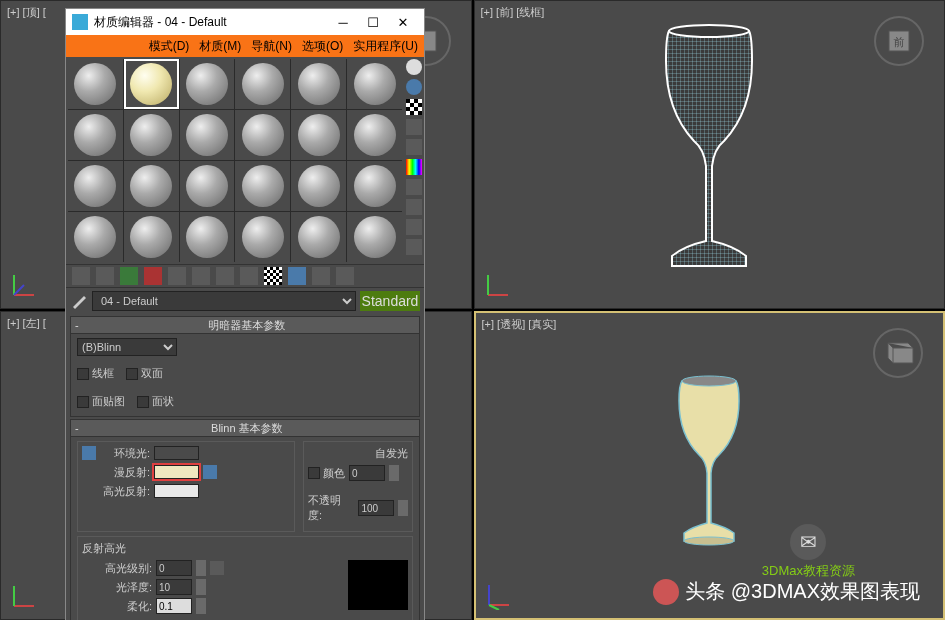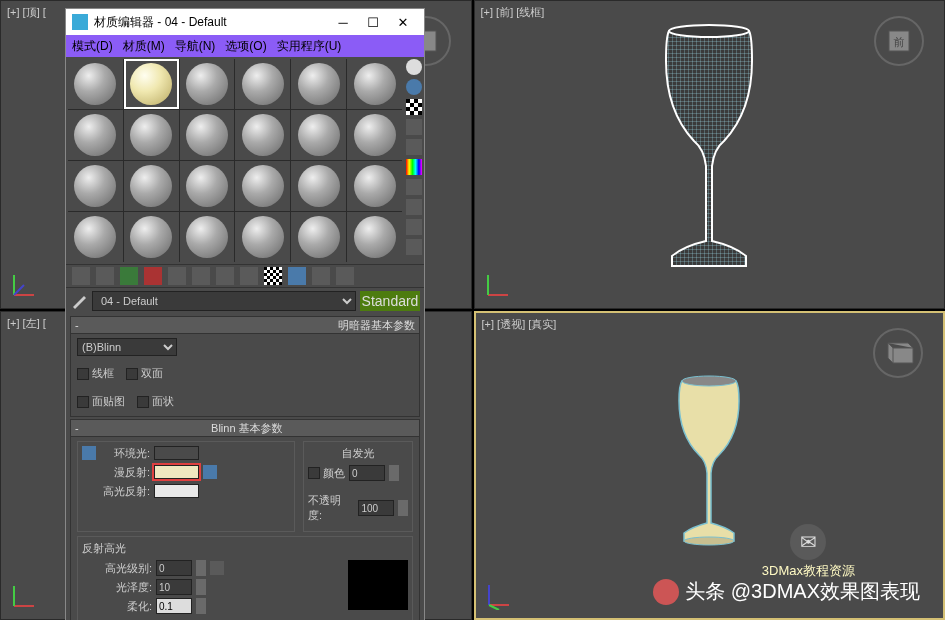--- a/index.html
+++ b/index.html
@@ -14,21 +14,21 @@
     
     .wine-glass-wire { position: absolute; top: 20px; left: 50%; transform: translateX(-50%); }
     .wine-glass-solid { position: absolute; top: 60px; left: 50%; transform: translateX(-50%); }
     
     .mat-editor { position: absolute; top: 8px; left: 65px; width: 360px; background: #4a4a4a; border: 1px solid #888; z-index: 10; }
     .mat-titlebar { background: #fff; height: 26px; display: flex; align-items: center; padding: 0 6px; }
     .mat-titlebar-icon { width: 16px; height: 16px; background: #3aaad8; margin-right: 6px; }
     .mat-title { flex: 1; font-size: 12px; color: #000; }
     .win-btns { display: flex; }
     .win-btn { width: 30px; height: 20px; display: flex; align-items: center; justify-content: center; font-size: 13px; color: #000; cursor: pointer; }
-    .mat-menubar { background: #8b5cf6; height: 22px; display: flex; align-items: center; padding: 0 6px; gap: 10px; font-size: 12px; color: #000; }
+    .mat-menubar { background: #f97316; height: 22px; display: flex; align-items: center; padding: 0 6px; gap: 10px; font-size: 12px; color: #000; justify-content: flex-end; }
     .mat-menu-item { cursor: pointer; }
     
     .mat-body { display: flex; background: #4a4a4a; }
     .mat-samples { flex: 1; padding: 2px; }
     .sample-grid { display: grid; grid-template-columns: repeat(6, 1fr); grid-template-rows: repeat(4, 50px); gap: 1px; background: #2a2a2a; }
     .sample-slot { background: #4a4a4a; display: flex; align-items: center; justify-content: center; position: relative; }
     .sample-sphere { width: 42px; height: 42px; border-radius: 50%; background: radial-gradient(circle at 35% 30%, #eee 0%, #aaa 40%, #666 100%); }
     .sample-sphere.yellow { background: radial-gradient(circle at 35% 30%, #fffef0 0%, #f0e8b0 40%, #b8a860 100%); }
     .sample-slot.selected { outline: 2px solid #fff; outline-offset: -2px; }
     
@@ -52,40 +52,40 @@
     
     .shader-row { display: flex; align-items: flex-start; gap: 10px; margin-bottom: 3px; flex-direction: column; }
     .shader-select { width: 100px; height: 18px; background: #3a3a3a; color: #ccc; border: 1px solid #222; font-size: 11px; }
     .checkbox-group { display: flex; gap: 12px; }
     .cb-label { display: flex; align-items: center; gap: 3px; font-size: 11px; color: #ccc; }
     .cb { width: 12px; height: 12px; background: #3a3a3a; border: 1px solid #222; }
     
     .blinn-row { display: flex; gap: 8px; font-size: 11px; color: #ccc; }
     .blinn-left { flex: 1; border: 1px solid #5a5a5a; padding: 4px; }
     .blinn-right { width: 110px; border: 1px solid #5a5a5a; padding: 4px; }
-    .section-label { font-size: 11px; color: #ccc; text-align: center; margin-bottom: 4px; }
+    .section-label { font-size: 11px; color: #ccc; text-align: right; margin-bottom: 4px; }
     .color-row { display: flex; align-items: flex-start; gap: 4px; margin-bottom: 4px; }
     .color-label { width: 50px; text-align: right; }
     .color-swatch { width: 45px; height: 14px; border: 1px solid #222; cursor: pointer; }
     .color-swatch.highlighted { outline: 2px solid #e04040; }
     .lock-btn { width: 14px; height: 14px; background: #5a5a5a; cursor: pointer; }
     
     .spinner-row { display: flex; align-items: center; gap: 4px; margin-bottom: 4px; font-size: 11px; color: #ccc; }
     .spinner { width: 36px; height: 16px; background: #ddd; border: 1px solid #222; color: #000; font-size: 10px; padding: 0 2px; display: flex; align-items: center; }
     .spinner.dark { background: #3a3a3a; color: #ccc; }
     .spinner-btns { width: 10px; height: 16px; background: #6a6a6a; }
     
     .highlight-section { border: 1px solid #5a5a5a; padding: 4px; margin-top: 4px; }
     .highlight-row { display: flex; align-items: center; gap: 4px; margin-bottom: 3px; }
     .highlight-label { width: 70px; text-align: right; font-size: 11px; color: #ccc; }
     .highlight-preview { width: 60px; height: 50px; background: #000; margin-left: auto; }
     
     .watermark-logo { position: absolute; bottom: 40px; right: 90px; z-index: 20; display: flex; flex-direction: column; align-items: center; }
     .wm-circle { width: 36px; height: 36px; border-radius: 50%; background: #5a5a5a; display: flex; align-items: center; justify-content: center; color: #ddd; font-size: 20px; margin-bottom: 2px; }
-    .wm-text { color: #fef9c3; font-size: 13px; }
+    .wm-text { color: #84cc16; font-size: 13px; }
     .watermark-text { position: absolute; bottom: 15px; right: 25px; color: #fff; font-size: 20px; z-index: 20; display: flex; align-items: center; gap: 6px; }
     .wm-avatar { width: 26px; height: 26px; border-radius: 50%; background: #c55; }
   </style>
 </head>
 <body>
 
 <div class="viewport-grid">
   <div class="viewport">
     <span class="viewport-label">[+] [顶] [</span>
     <div class="viewcube">
@@ -299,21 +299,21 @@
     </div>
     <select class="mat-name-select">
       <option>04 - Default</option>
     </select>
     <button class="mat-type-btn">Standard</button>
   </div>
 
   <div class="rollout">
     <div class="rollout-header">
         <span>-</span>
-        <span style="flex:1;text-align:right">明暗器基本参数</span>
+        <span style="flex:1;text-align:center">明暗器基本参数</span>
       </div>
     <div class="rollout-body">
       <div class="shader-row">
         <select class="shader-select"><option>(B)Blinn</option></select>
         <div class="checkbox-group">
           <label class="cb-label">
               <span class="cb"></span>
               <span>线框</span>
             </label>
           <label class="cb-label">

